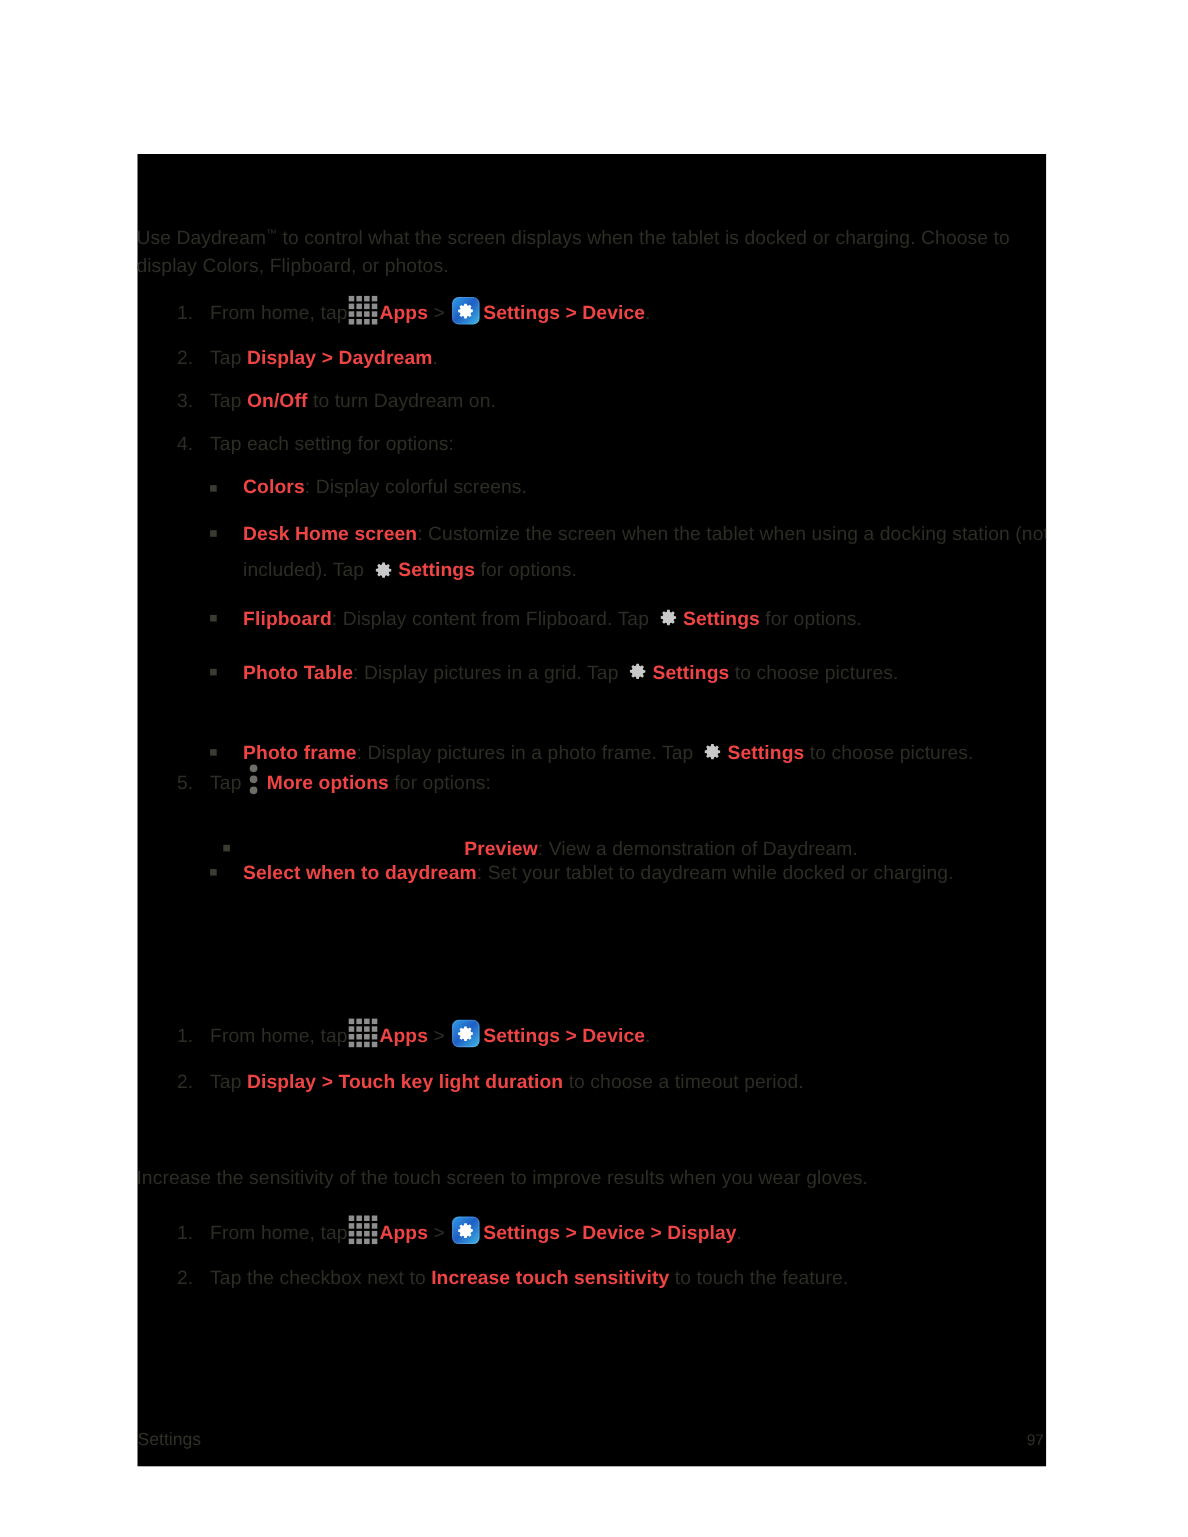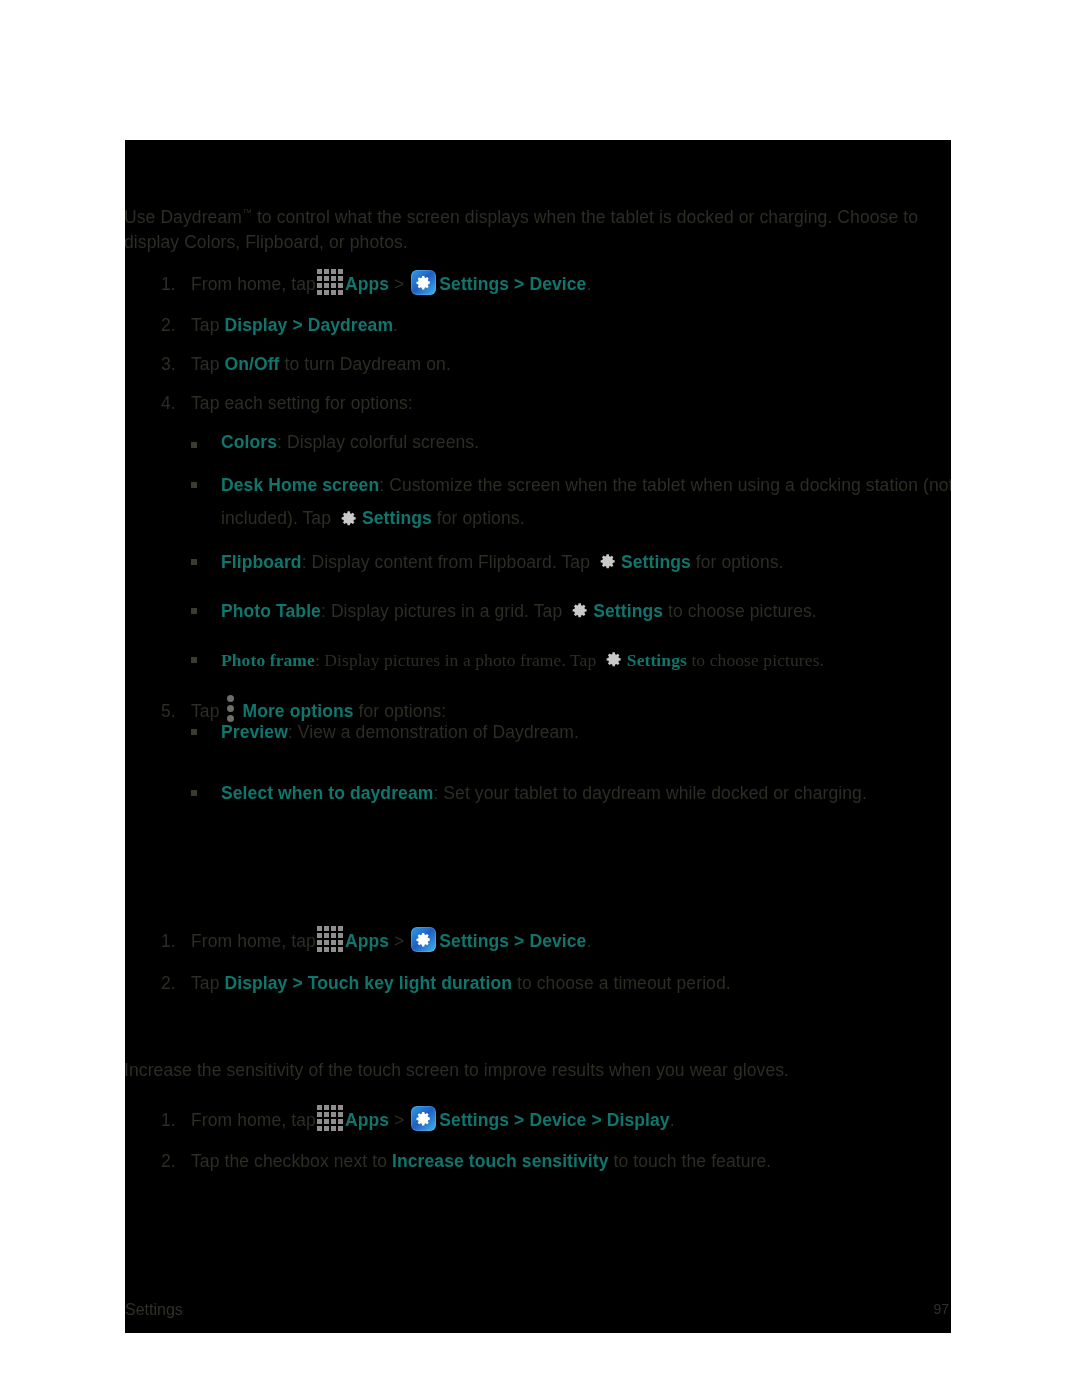--- a/index.html
+++ b/index.html
@@ -28,21 +28,21 @@
 
   
   .body-text {
     color: #2c2e25;
     font-size: 17.5px;
     line-height: 25px;
     letter-spacing: 0.1px;
     margin-top: 28px;
   }
   .b {
-    color: #0f766e;
+    color: #ef4444;
     font-weight: bold;
   }
   .tm {
     font-size: 10px;
     vertical-align: super;
     letter-spacing: 0;
   }
 
   
   .intro {
@@ -286,38 +286,38 @@
   <div class="bullet" style="top:431px;">
     <span class="bullet-mark"><i></i></span>
     <span class="bullet-body body-text">
       <span class="b">Photo Table</span><span>: Display pictures in a grid. Tap </span><span class="icon-inline gear-icon"><svg width="21" height="21" viewBox="0 0 24 24">
             <path fill="#c9c9c9" d="M12 8.6a3.4 3.4 0 1 0 0 6.8 3.4 3.4 0 0 0 0-6.8zm0 5.1a1.7 1.7 0 1 1 0-3.4 1.7 1.7 0 0 1 0 3.4z"></path>
             <path fill="#c9c9c9" d="M20.2 13.3v-2.6l-2-.33a6 6 0 0 0-.6-1.44l1.18-1.65-1.84-1.84-1.65 1.18a6 6 0 0 0-1.44-.6L13.5 3.8h-2.6l-.33 2.02a6 6 0 0 0-1.44.6L7.48 5.24 5.64 7.08l1.18 1.65a6 6 0 0 0-.6 1.44l-2.02.33v2.6l2.02.33c.14.5.34.98.6 1.44l-1.18 1.65 1.84 1.84 1.65-1.18c.46.26.94.46 1.44.6l.33 2.02h2.6l.33-2.02c.5-.14.98-.34 1.44-.6l1.65 1.18 1.84-1.84-1.18-1.65c.26-.46.46-.94.6-1.44l2.02-.33z"></path>
           </svg></span><span class="b">Settings</span><span> to choose pictures.</span>
     </span>
   </div>
 
-  <div class="bullet" style="top:480px;font-family:Liberation Serif, serif;">
+  <div class="bullet" style="top:504px;">
     <span class="bullet-mark"><i></i></span>
     <span class="bullet-body body-text">
       <span class="b">Photo frame</span><span>: Display pictures in a photo frame. Tap </span><span class="icon-inline gear-icon"><svg width="21" height="21" viewBox="0 0 24 24">
             <path fill="#c9c9c9" d="M12 8.6a3.4 3.4 0 1 0 0 6.8 3.4 3.4 0 0 0 0-6.8zm0 5.1a1.7 1.7 0 1 1 0-3.4 1.7 1.7 0 0 1 0 3.4z"></path>
             <path fill="#c9c9c9" d="M20.2 13.3v-2.6l-2-.33a6 6 0 0 0-.6-1.44l1.18-1.65-1.84-1.84-1.65 1.18a6 6 0 0 0-1.44-.6L13.5 3.8h-2.6l-.33 2.02a6 6 0 0 0-1.44.6L7.48 5.24 5.64 7.08l1.18 1.65a6 6 0 0 0-.6 1.44l-2.02.33v2.6l2.02.33c.14.5.34.98.6 1.44l-1.18 1.65 1.84 1.84 1.65-1.18c.46.26.94.46 1.44.6l.33 2.02h2.6l.33-2.02c.5-.14.98-.34 1.44-.6l1.65 1.18 1.84-1.84-1.18-1.65c.26-.46.46-.94.6-1.44l2.02-.33z"></path>
           </svg></span><span class="b">Settings</span><span> to choose pictures.</span>
     </span>
   </div>
 
   <div class="step" style="top:531px;">
     <span class="step-num">5.</span>
     <span class="step-body body-text">
       <span>Tap </span><span class="icon-inline more-icon"><span></span><span></span><span></span></span><span class="b">More options</span><span> for options:</span>
     </span>
   </div>
 
-  <div class="bullet" style="top:552px;">
+  <div class="bullet" style="top:591px;text-align:center;">
     <span class="bullet-mark"><i></i></span>
     <span class="bullet-body body-text">
       <span class="b">Preview</span><span>: View a demonstration of Daydream.</span>
     </span>
   </div>
 
   <div class="bullet" style="top:613px;">
     <span class="bullet-mark"><i></i></span>
     <span class="bullet-body body-text">
       <span class="b">Select when to daydream</span><span>: Set your tablet to daydream while docked or charging.</span>

